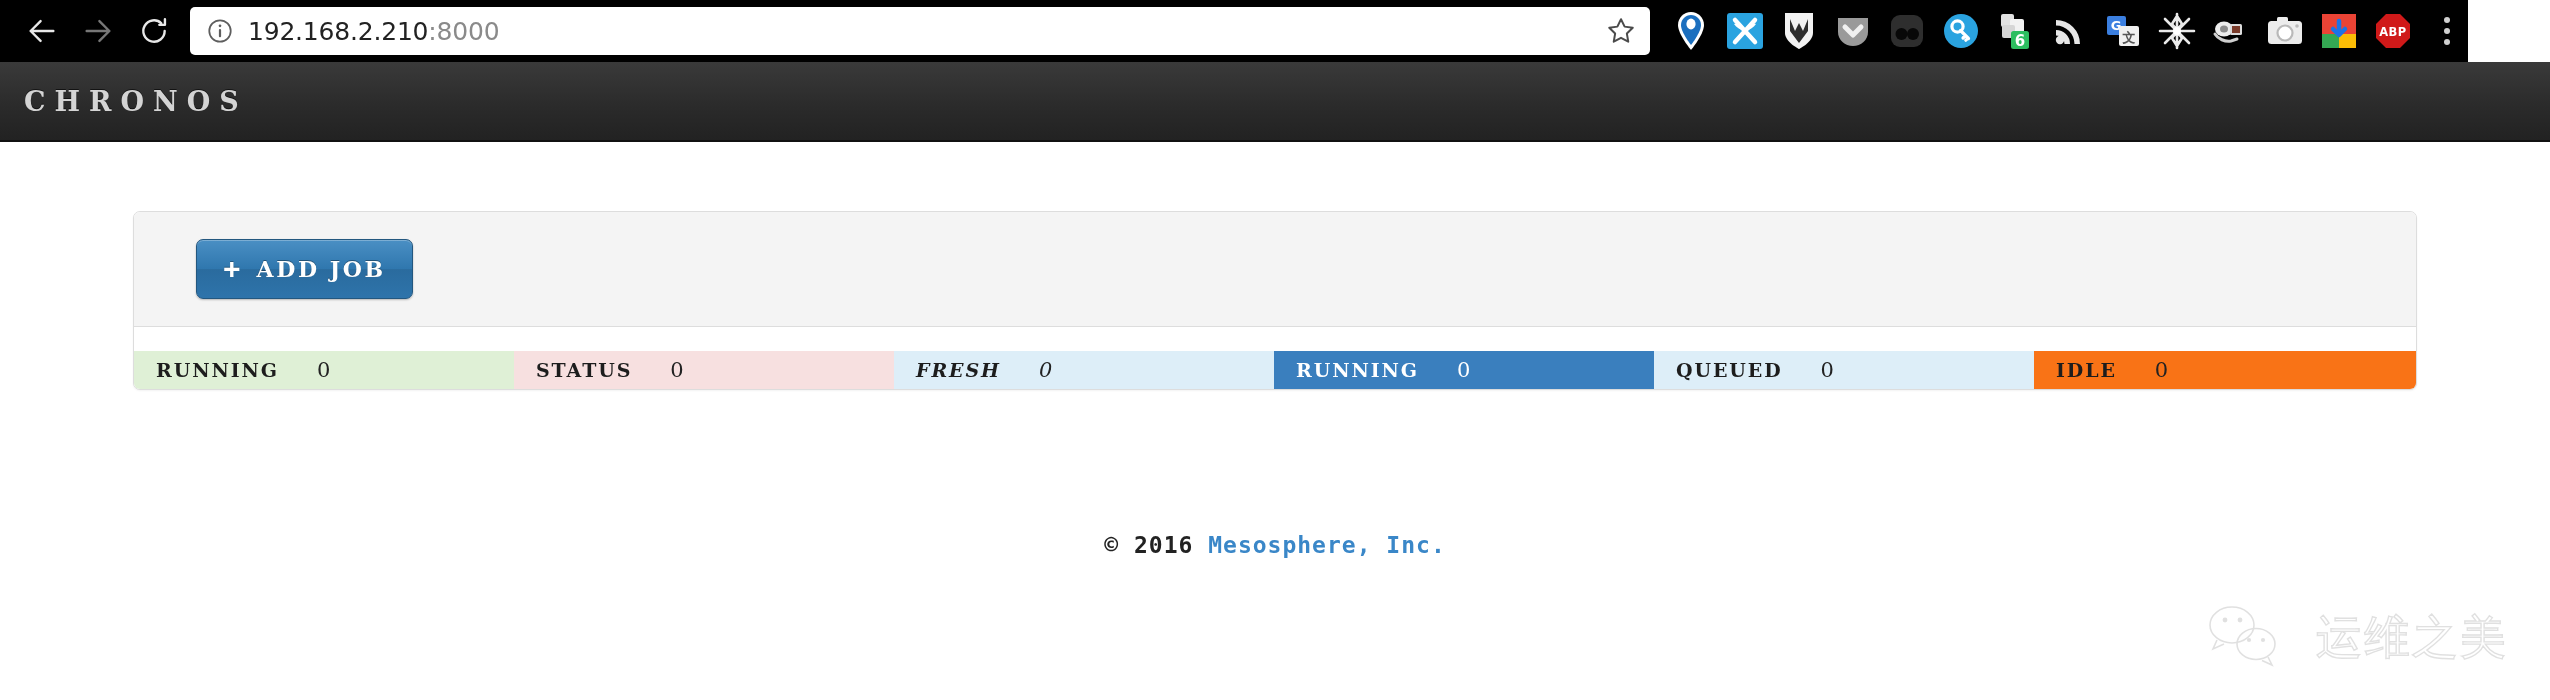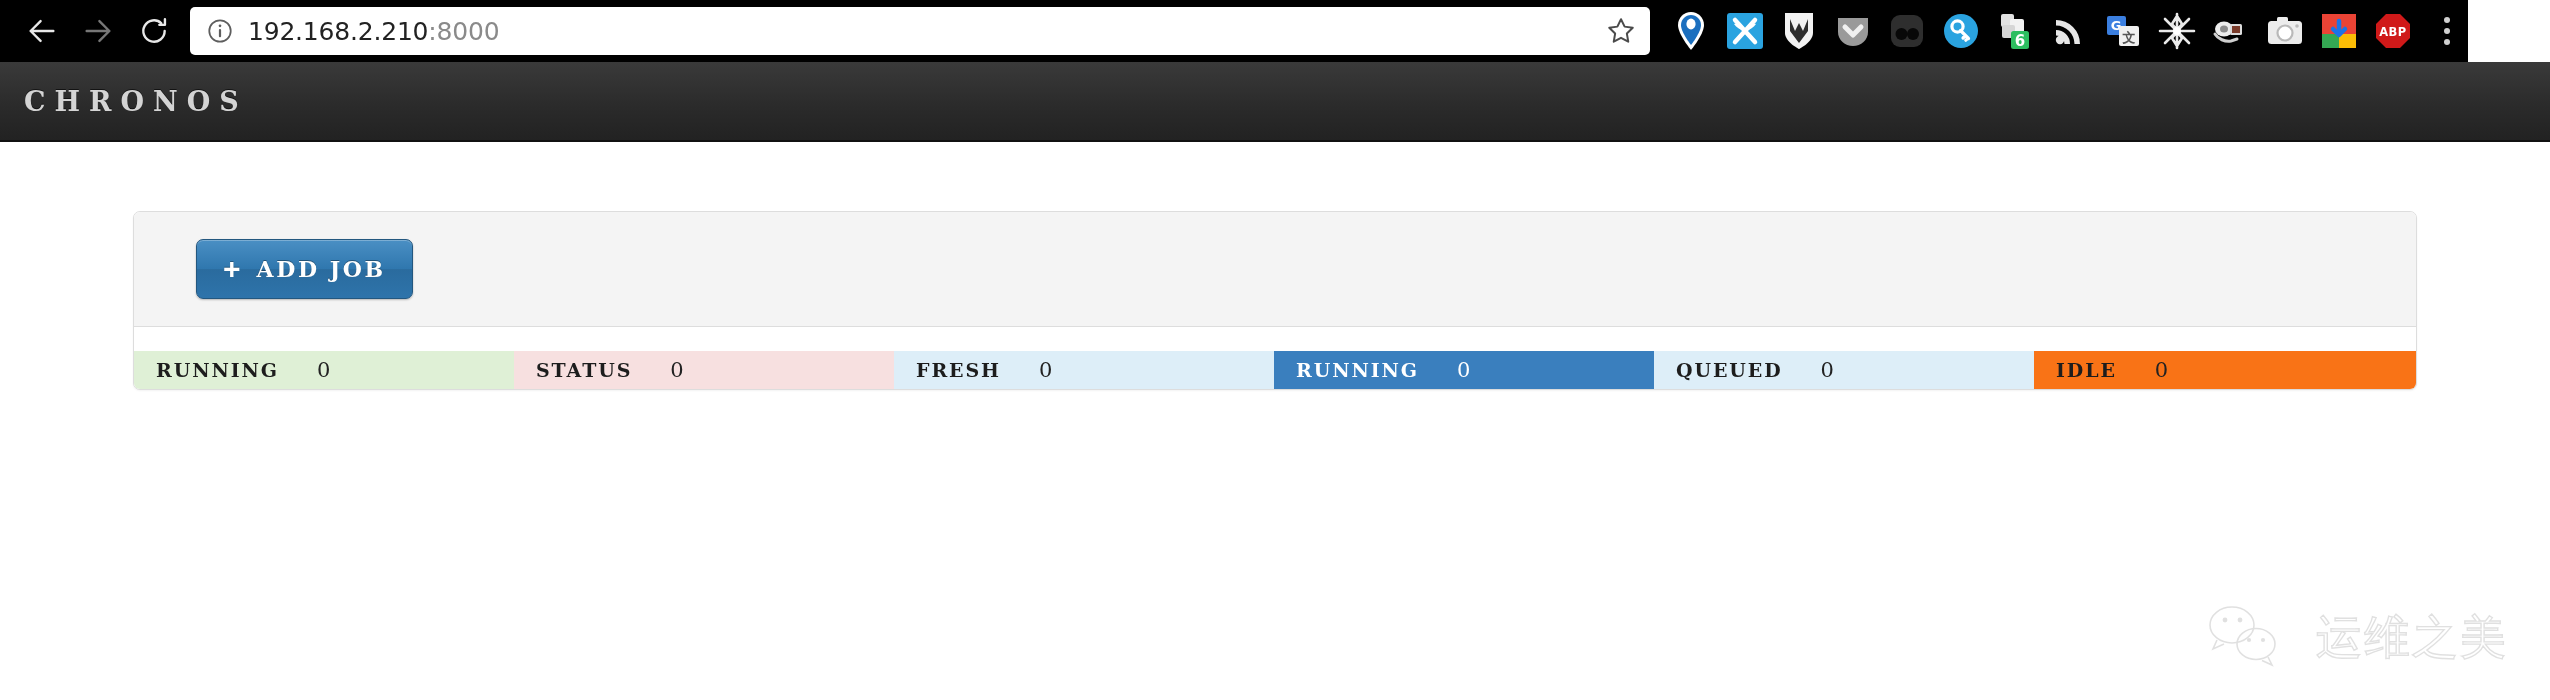--- a/index.html
+++ b/index.html
@@ -400,41 +400,44 @@
 
     <div class="status-strip">
       <div class="status-seg" style="width:380px;background:#dff0d6;">
         <span class="name">RUNNING</span>
         <span class="count">0</span>
       </div>
       <div class="status-seg" style="width:380px;background:#f7e0e0;">
         <span class="name">STATUS</span>
         <span class="count">0</span>
       </div>
-      <div class="status-seg" style="width:380px;background:#ddeef8;">
+      <div class="status-seg" style="width:380px;background:#ddeef8;font-style:italic;">
         <span class="name">FRESH</span>
         <span class="count">0</span>
       </div>
       <div class="status-seg active" style="width:380px;background:#3a7fbe;">
         <span class="name">RUNNING</span>
         <span class="count">0</span>
       </div>
       <div class="status-seg" style="width:380px;background:#ddeef8;text-align:right;">
         <span class="name">QUEUED</span>
         <span class="count">0</span>
       </div>
       <div class="status-seg" style="flex:1;background:#f97316;">
         <span class="name">IDLE</span>
         <span class="count">0</span>
       </div>
     </div>
 
 
   </div>
 
+  <div class="footer">
+    <span>© 2016 </span><span class="company">Mesosphere, Inc.</span>
+  </div>
 
   <div class="watermark">
     <svg width="90" height="72" viewBox="0 0 90 72">
       <g fill="none" stroke="#9b9b9b" stroke-width="1.6">
         <ellipse cx="30" cy="23" rx="22" ry="18"></ellipse>
         <path d="M15 38l-4 9 11-5"></path>
         <ellipse cx="54" cy="42" rx="19" ry="15.5"></ellipse>
         <path d="M66 55l4 8-10-4.5"></path>
       </g>
       <g fill="#9b9b9b">

